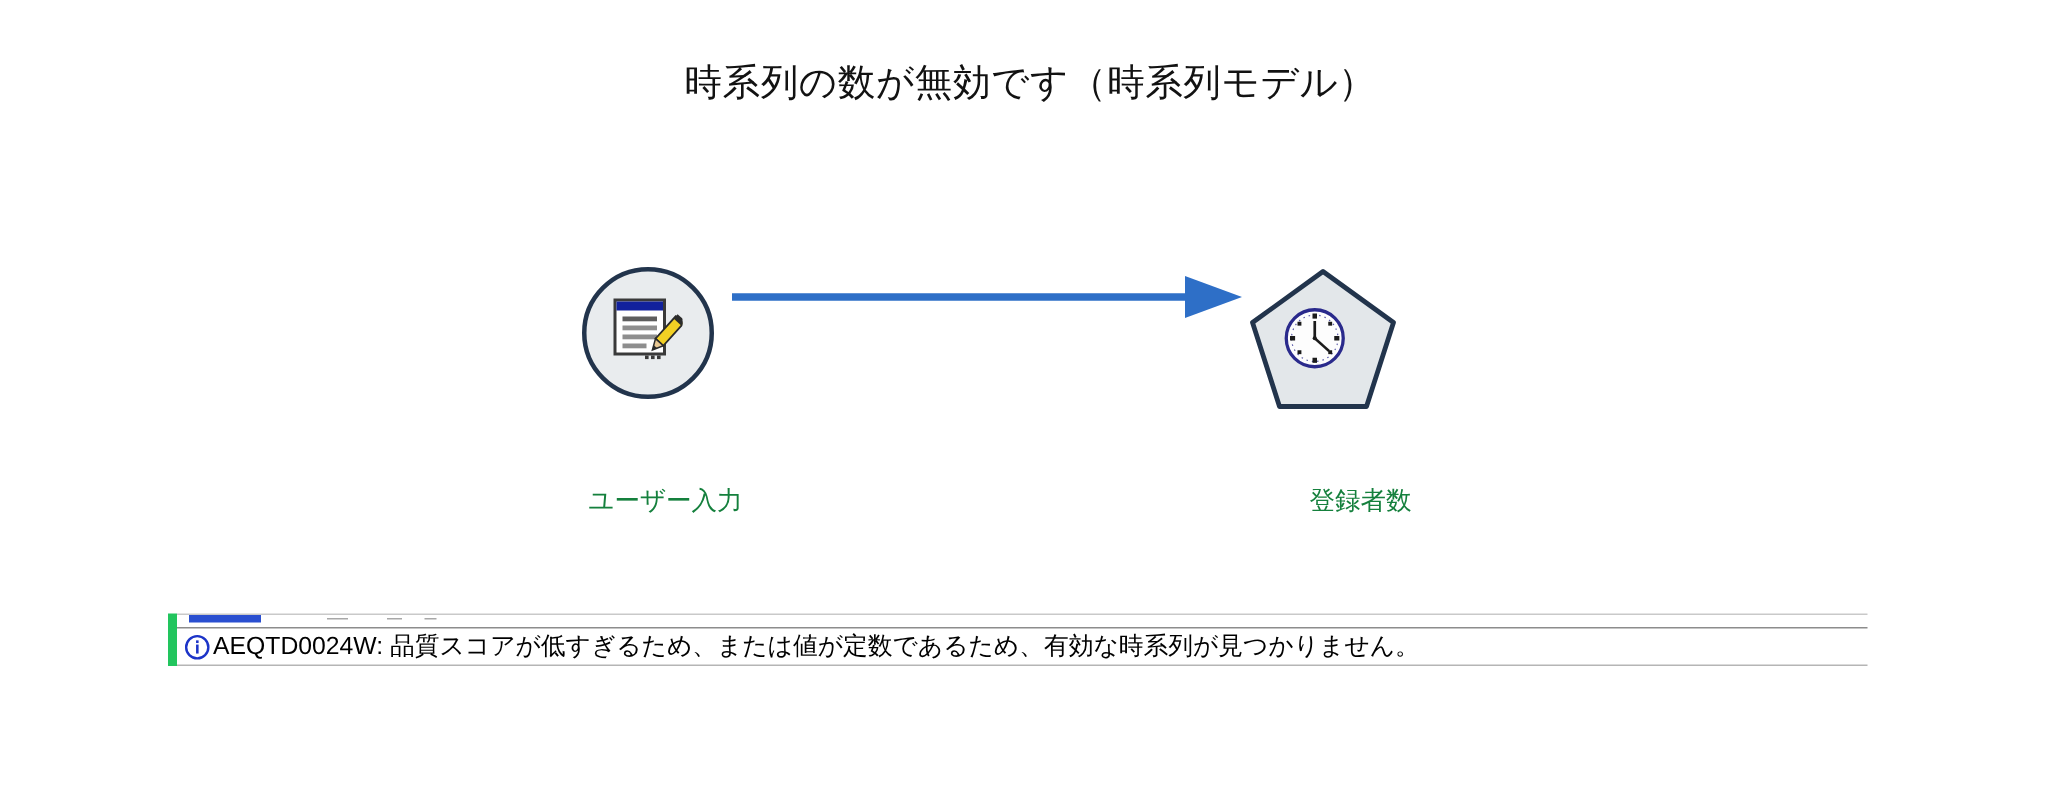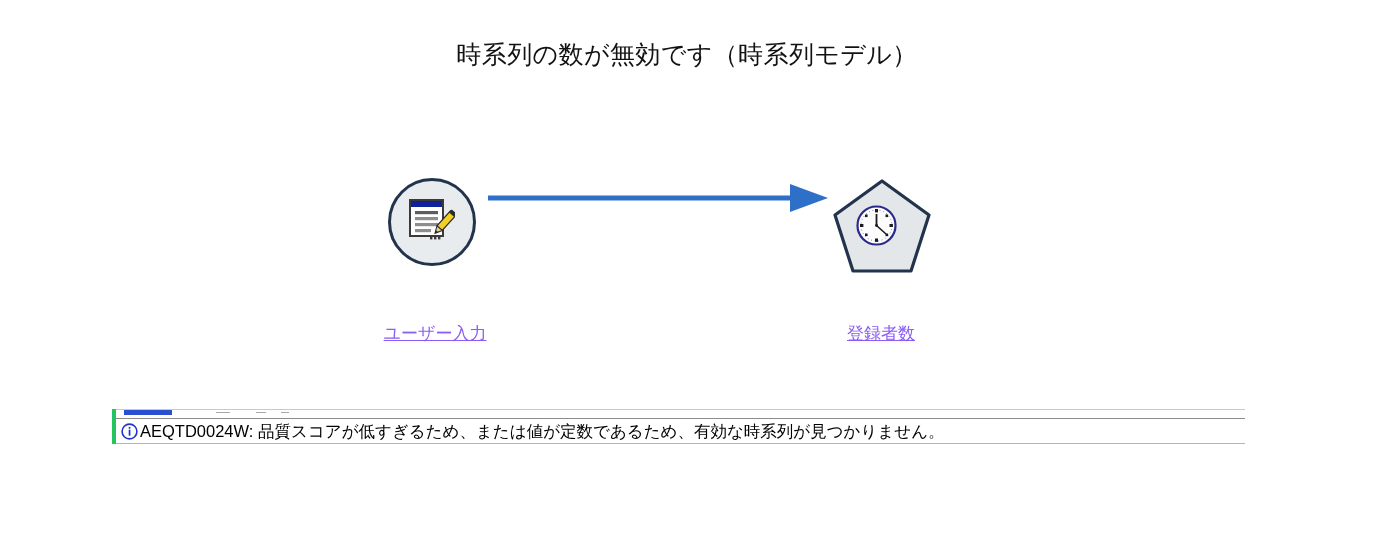--- a/index.html
+++ b/index.html
@@ -43,25 +43,24 @@
   .node {
     position: absolute;
     width: 120px;
     text-align: center;
   }
   .node-label {
     position: absolute;
     left: 0;
     top: 162px;
     width: 120px;
-    text-align: center;
+    text-align: right;
     font-size: 17px;
-    color: #8b5cf6;
+    color: #15803d;
     white-space: nowrap;
-    text-decoration: underline;
   }
 
   
   .node-userinput {
     left: 375px;
     top: 40px;
   }
   .circle-shape {
     position: absolute;
     left: 13px;
@@ -112,21 +111,21 @@
     height: 40px;
   }
 
   
   .message-panel {
     position: absolute;
     left: 112px;
     top: 409px;
     width: 1133px;
     background: #ffffff;
-    border-left: 4px solid #22c55e;
+    border-left: 6px solid #22c55e;
     box-sizing: border-box;
   }
   .panel-header-strip {
     position: relative;
     height: 8px;
     background: #ffffff;
     border-bottom: 1px solid #8c8c8c;
     border-top: 1px solid #c9c9c9;
     overflow: hidden;
   }

